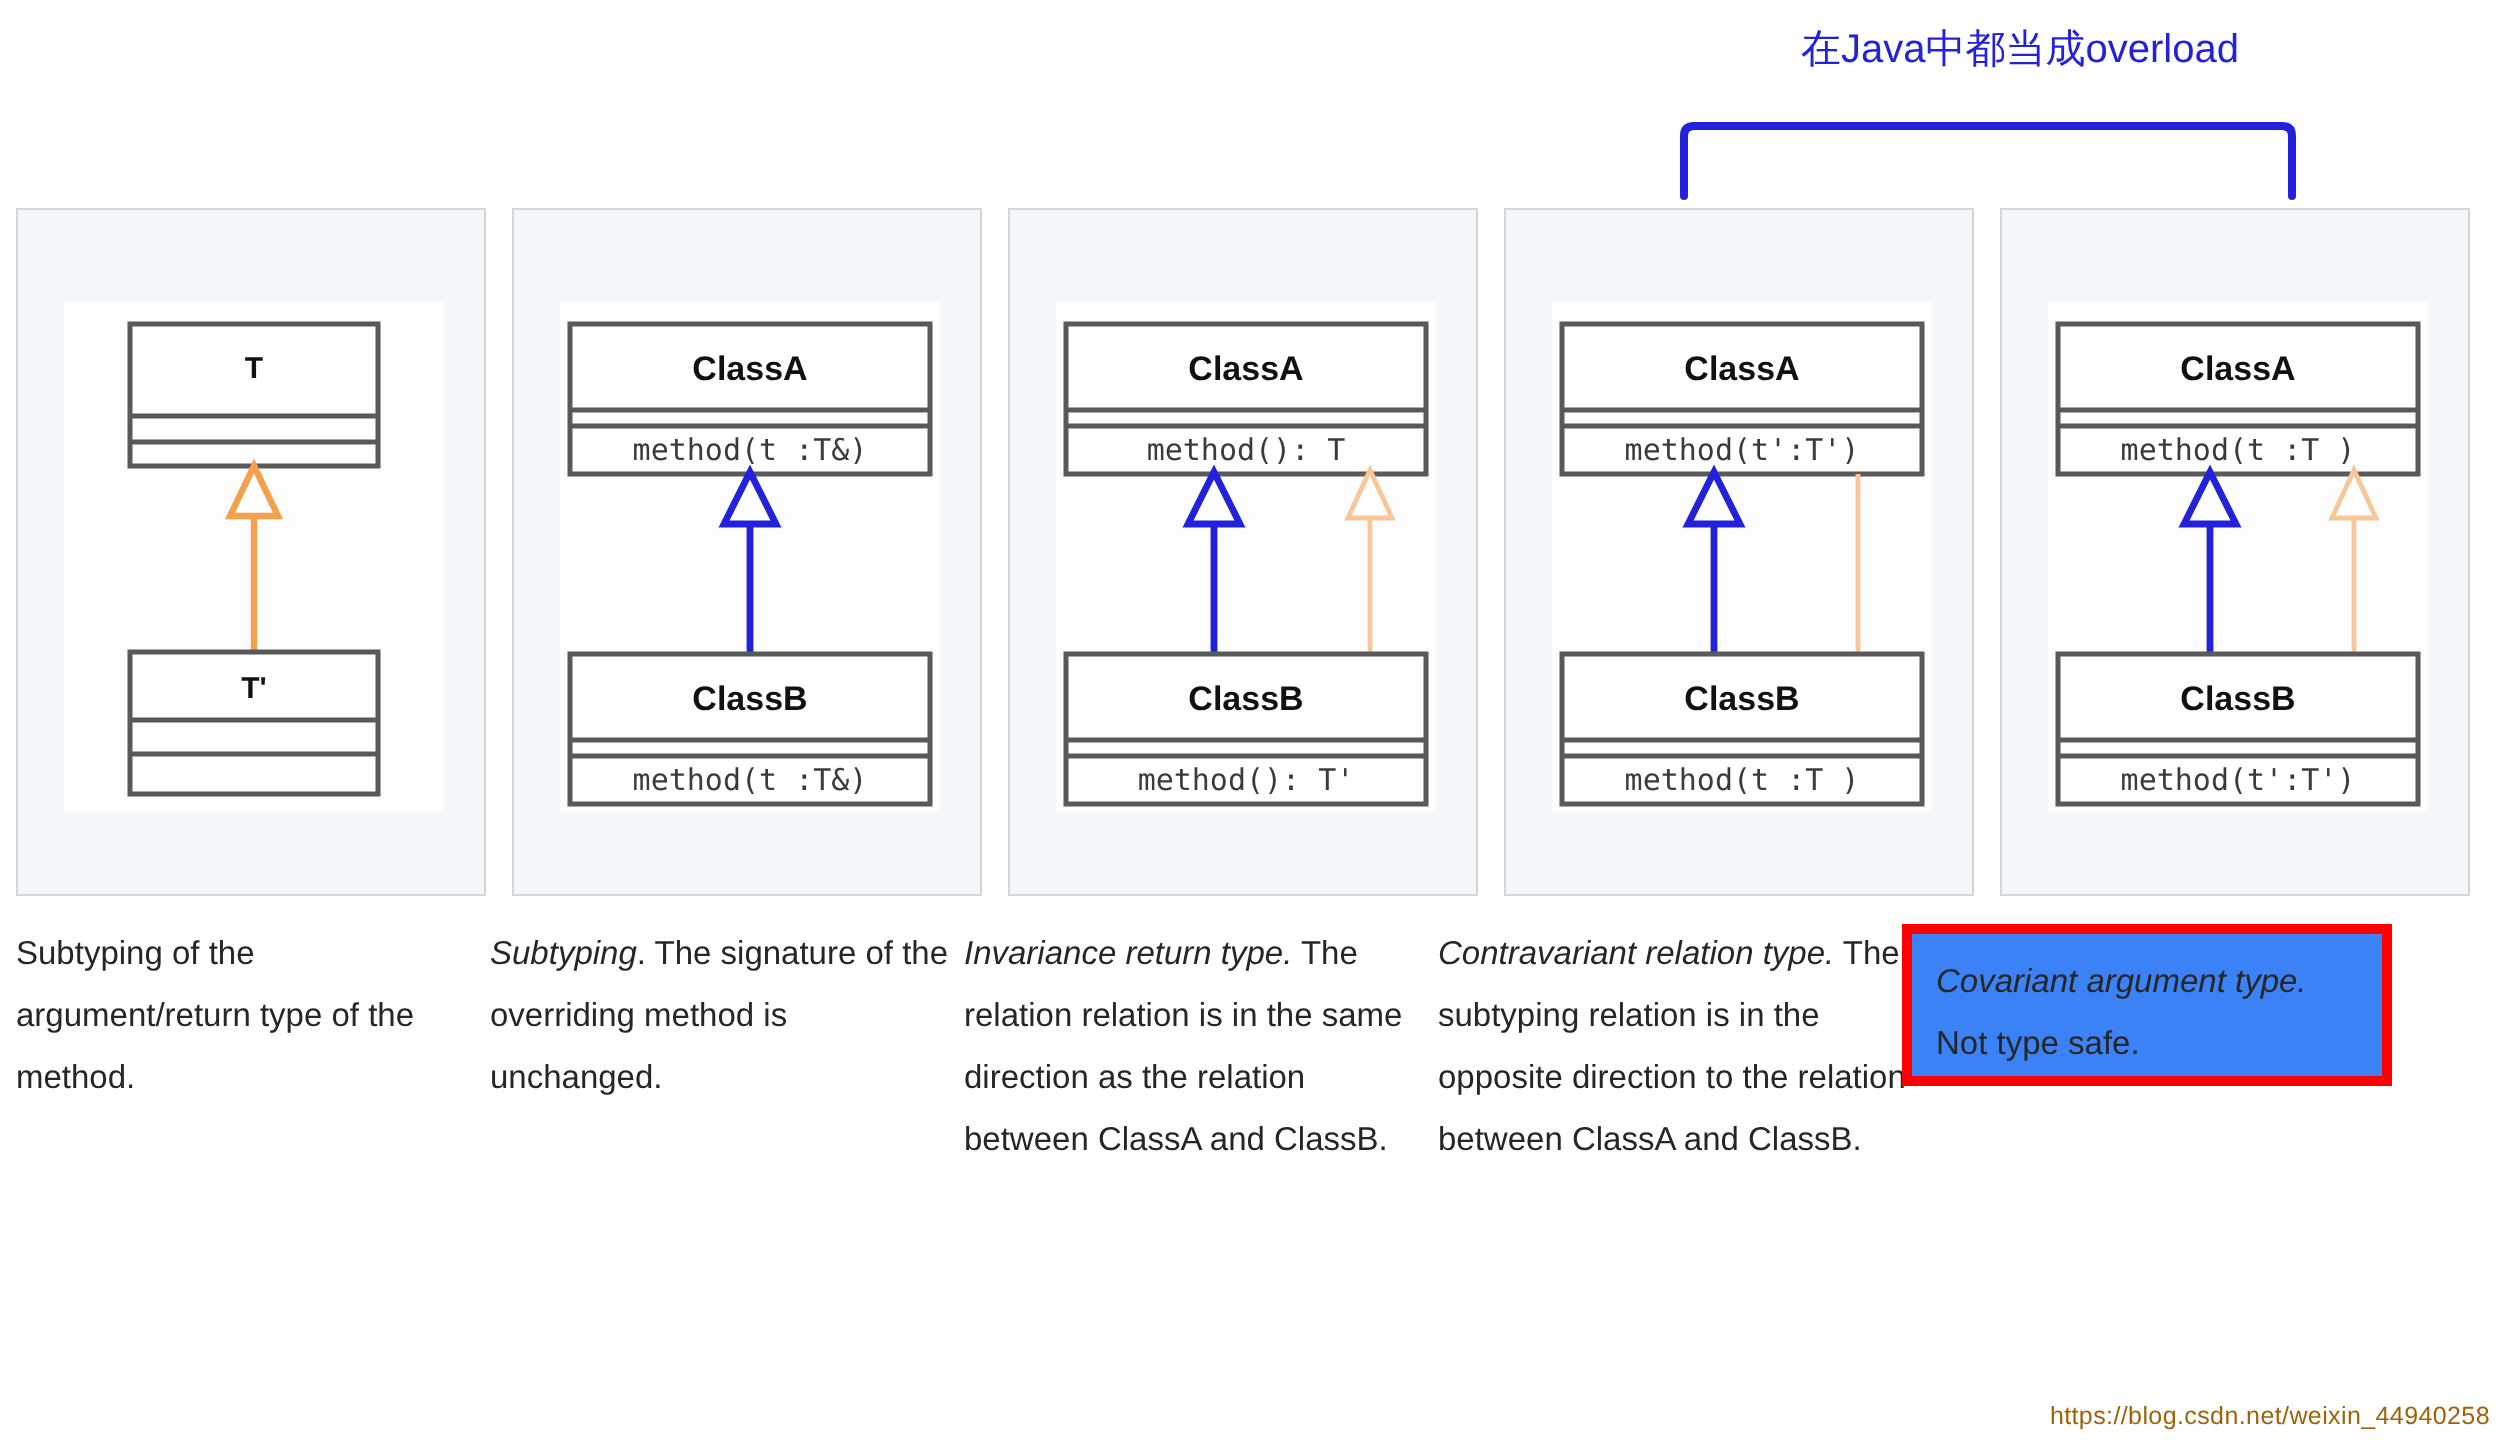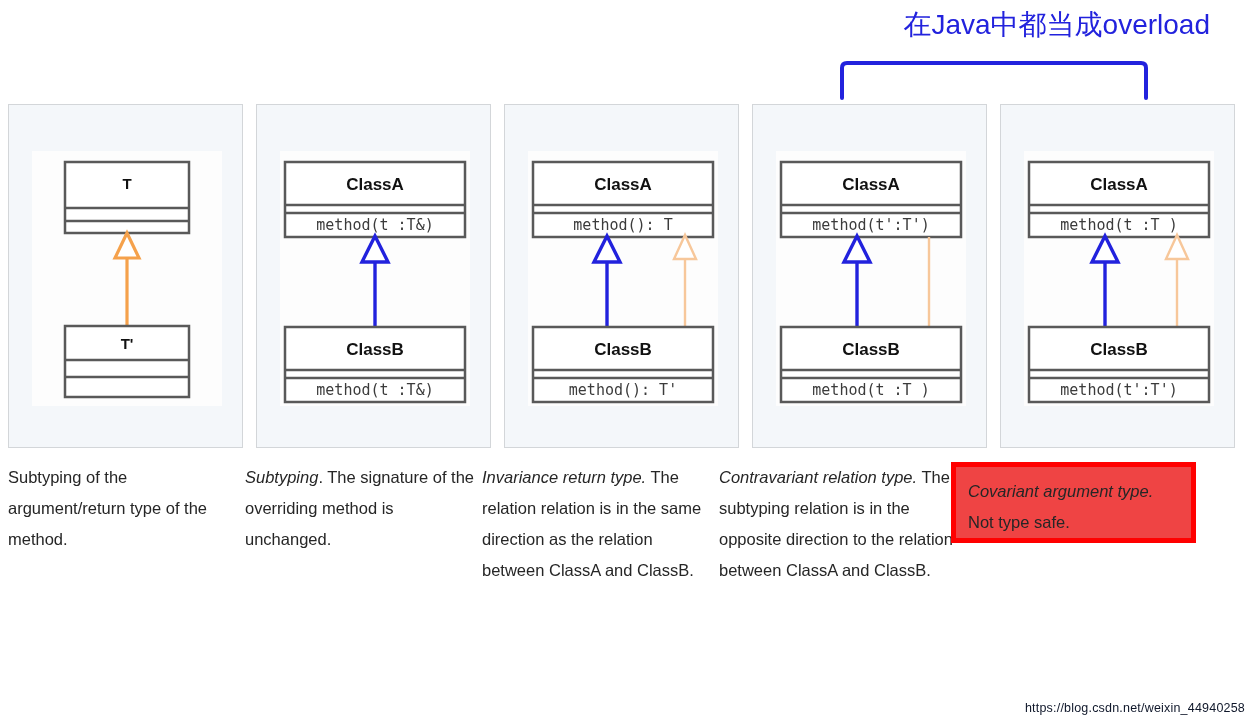--- a/index.html
+++ b/index.html
@@ -19,23 +19,23 @@
   #annotation-layer {
     position: absolute;
     left: 0; top: 0;
     width: 1255px; height: 100px;
   }
   #annotation-text {
     position: absolute;
     left: 810px;
     top: 8px;
     width: 400px;
-    text-align: right;
+    text-align: center;
     color: #2222DD;
-    font-size: 28px;
+    font-size: 20px;
     font-weight: 400;
     line-height: 34px;
     white-space: nowrap;
     font-family: "Liberation Sans", "DejaVu Sans", sans-serif;
   }
   #annotation-bracket {
     position: absolute;
     left: 838px;
     top: 58px;
     width: 312px;
@@ -92,34 +92,34 @@
     line-height: 31px;
     color: #262626;
     font-family: "Liberation Sans", sans-serif;
     box-sizing: border-box;
   }
   .caption .term {
     font-style: italic;
   }
   .caption.boxed {
     border: 5px solid #FF0000;
-    background: #ef4444;
+    background: #3b82f6;
     padding: 9px 12px 10px 12px;
     width: 245px;
     margin-left: -5px;
     height: 81px;
   }
 
   
   #watermark {
     position: absolute;
     right: 10px;
     bottom: 6px;
     font-size: 12.5px;
-    color: #0f172a;
+    color: #a16207;
     font-family: "Liberation Sans", sans-serif;
     letter-spacing: 0.2px;
   }
 </style>
 </head>
 <body>
 
 <div id="annotation-layer">
   <div id="annotation-text">在Java中都当成overload</div>
   <svg id="annotation-bracket" viewBox="0 0 312 42" xmlns="http://www.w3.org/2000/svg">

